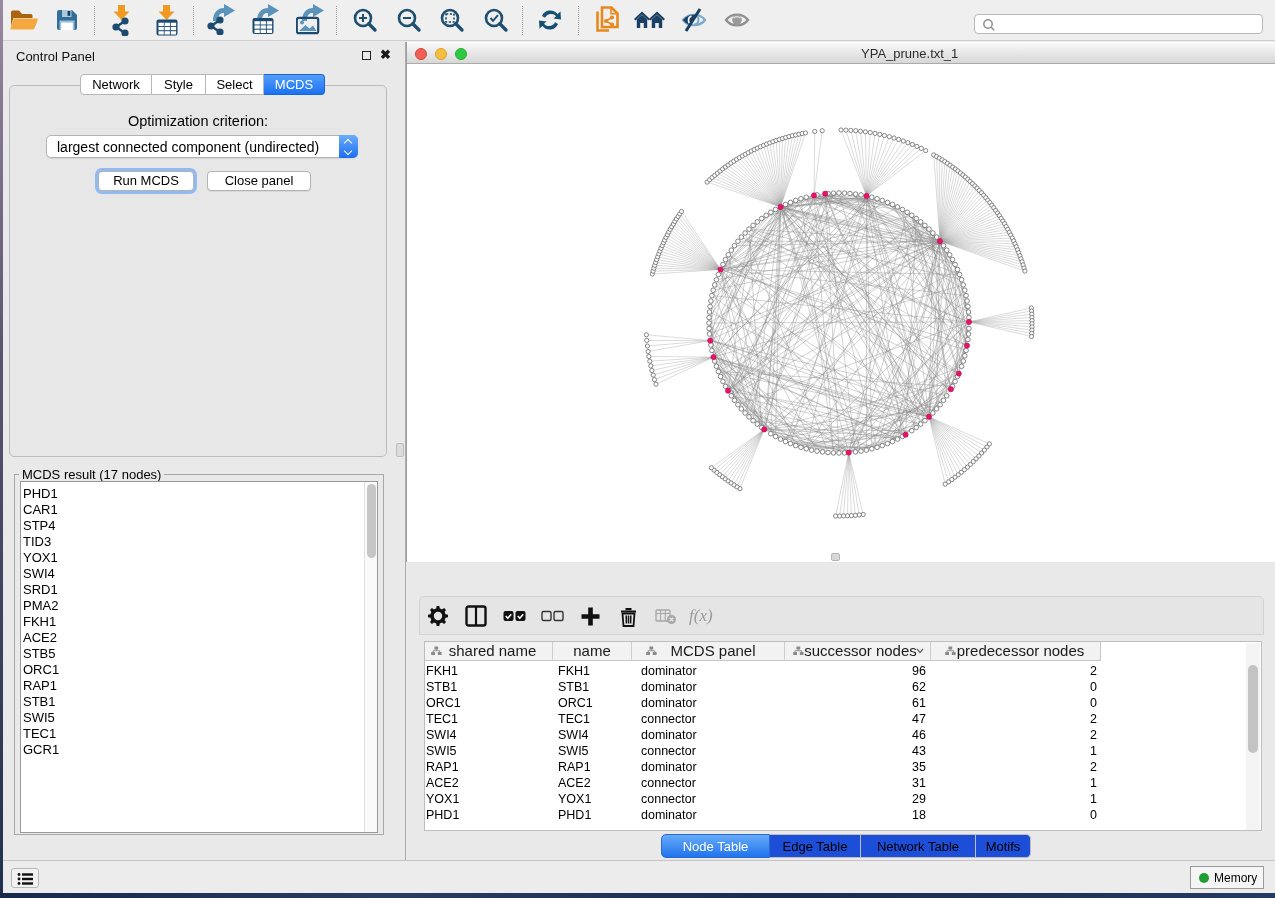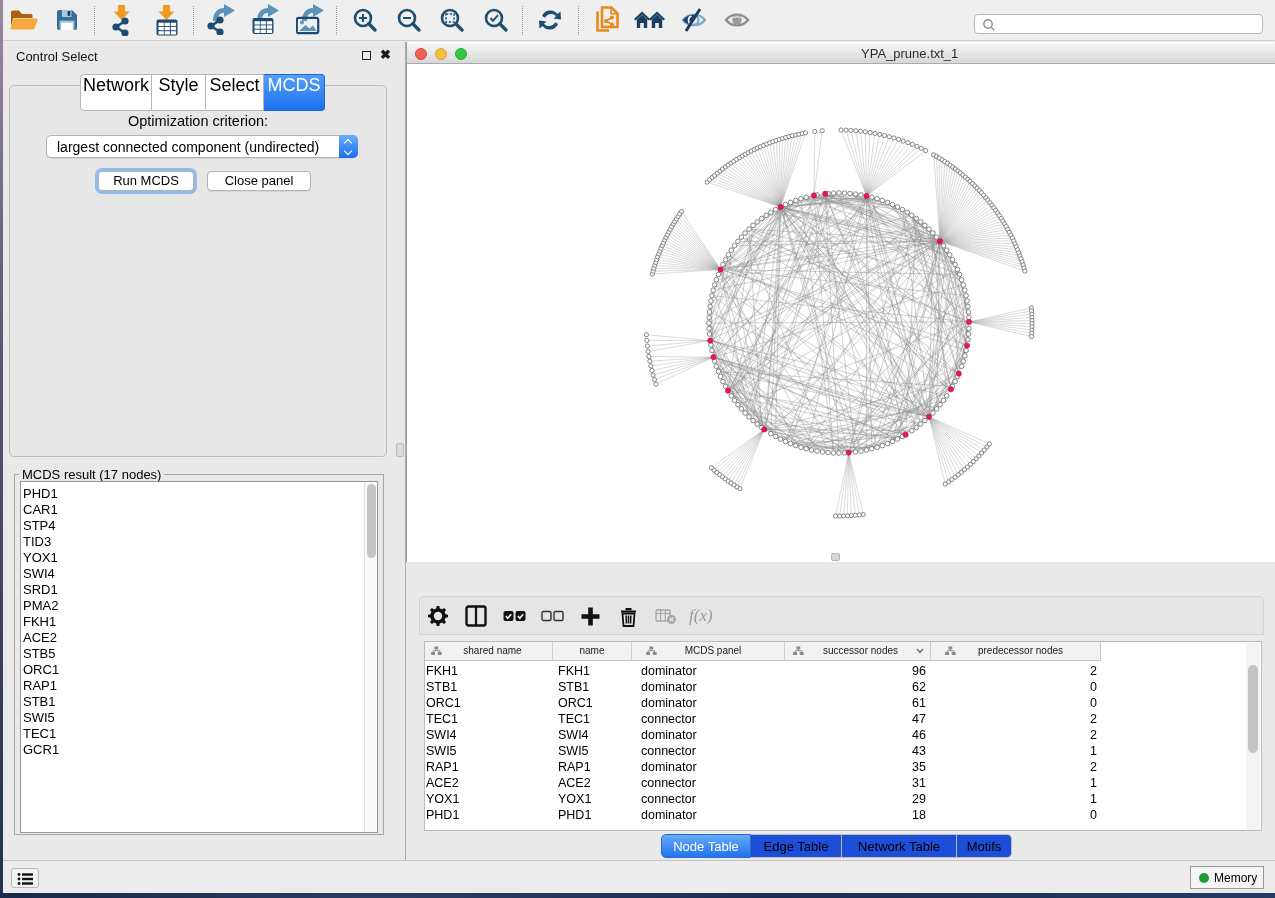--- a/index.html
+++ b/index.html
@@ -13,21 +13,21 @@
 
 #lstrip { left:0; top:0; width:3px; height:893px; background:linear-gradient(#9a88a0, #5a5470 40%, #22304e); }
 #bstrip { left:0; top:893px; width:1275px; height:5px; background:linear-gradient(90deg,#16294a,#2a3c60 30%,#1b2d50 60%,#243a5e); }
 
 #cp { left:3px; top:42px; width:390px; height:818px; background:#e9e9e9; }
 #cp-title { position:absolute; left:13px; top:7px; font-size:13px; color:#111; }
 .wctl-sq { position:absolute; width:9px; height:9px; border:1.5px solid #222; }
 .wctl-x { position:absolute; font-size:13px; font-weight:bold; color:#1a1a1a; }
 
 #tabs { position:absolute; left:77px; top:32px; height:21px; display:flex; z-index:5; }
-.tab { height:37px; background:#fff; border:1px solid #b6b6b6; border-left:none; font-size:18px; color:#000; text-align:center; line-height:20px; }
+.tab { height:21px; background:#fff; border:1px solid #b6b6b6; border-left:none; font-size:13px; color:#000; text-align:center; line-height:20px; }
 .tab.first { border-left:1px solid #b6b6b6; border-radius:4px 0 0 4px; }
 .tab.last { border-radius:0 4px 4px 0; }
 .tab.sel { background:linear-gradient(#559ef8,#1a72f2); color:#fff; border-color:#1a66d8; }
 
 #innerpanel { position:absolute; left:6px; top:43px; width:378px; height:372px; border:1px solid #bcbcbc; border-radius:5px; background:#e7e7e7; }
 #optlabel { position:absolute; left:0; top:27px; width:100%; text-align:center; font-size:14.5px; color:#000; }
 #combo { position:absolute; left:36px; top:49px; width:312px; height:23px; background:#fff; border:1px solid #b3b3b3; border-radius:5px; box-shadow:0 1px 1px rgba(0,0,0,0.08); }
 #combo .txt { position:absolute; left:10px; top:3px; font-size:14px; color:#000; }
 #combo .step { position:absolute; right:-1px; top:-1px; width:19px; height:23px; border-radius:0 5px 5px 0; background:linear-gradient(#6aaefb,#1c6ef0); }
 #combo .step:before { content:""; position:absolute; left:6px; top:4.5px; width:5px; height:5px; border-left:1.6px solid #fff; border-top:1.6px solid #fff; transform:rotate(45deg); }
@@ -49,21 +49,21 @@
 
 #vsplit { left:405px; top:42px; width:1px; height:818px; background:#ababab; }
 #vsplit-h { left:396px; top:443px; width:8px; height:14px; background:#dcdcdc; border:1px solid #bdbdbd; border-radius:2px; }
 #hsplit-h { left:831px; top:553px; width:9px; height:8px; background:#d7d7d7; border:1px solid #b5b5b5; border-radius:2px; }
 
 #tp { left:406px; top:563px; width:869px; height:297px; background:#e9e9e9; }
 #tp-title { position:absolute; left:18px; top:6px; font-size:13px; color:#111;margin-top:46px; }
 #tp-toolbar { position:absolute; left:13px; top:33px; width:845px; height:39px; background:#e5e5e5; border:1px solid #d2d2d2; border-radius:5px 5px 0 0; }
 #tp-table { position:absolute; left:18px; top:78px; width:838px; height:190px; background:#fff; border:1px solid #bdbdbd; }
 #thead { position:absolute; left:0; top:0; width:676px; height:19px; background:#f2f2f2; border-bottom:1px solid #c6c6c6; }
-.hcell { position:absolute; top:0; height:19px; border-right:1px solid #cecece; font-size:10px; color:#1a1a1a; text-align:center; line-height:18px; }
+.hcell { position:absolute; top:0; height:19px; border-right:1px solid #cecece; font-size:15px; color:#1a1a1a; text-align:center; line-height:18px; }
 .trow { position:absolute; left:0; width:822px; height:16px; font-size:12.5px; color:#000; }
 .trow span { position:absolute; top:1px; }
 #tp-sb { position:absolute; right:1px; top:1px; width:14px; height:187px; background:#f4f4f4; }
 #tp-thumb { position:absolute; left:2px; top:22px; width:10px; height:88px; background:#c3c3c3; border-radius:5px; }
 
 #btabs { position:absolute; left:255px; top:271px; height:24px; display:flex; }
 .btab { height:24px; background:#1d4ed8; border:1px solid #bdbdbd; border-left:none; font-size:13px; color:#000; text-align:center; line-height:23px; }
 .btab.first { border-left:1px solid #bdbdbd; border-radius:5px 0 0 5px; }
 .btab.last { border-radius:0 5px 5px 0; }
 .btab.sel { background:linear-gradient(#66aaf8,#2173ee); color:#fff; border-color:#2b6ad0; }
@@ -221,21 +221,21 @@
   <div class="tsep" style="left:578px"></div>
   <div id="searchbox">
     <svg width="16" height="16" style="position:absolute;left:6px;top:2px" viewBox="0 0 16 16">
         <circle cx="7" cy="7" r="4.2" fill="none" stroke="#8e8e8e" stroke-width="1.4"></circle>
         <line x1="10.2" y1="10.2" x2="13.2" y2="13.2" stroke="#8e8e8e" stroke-width="1.4"></line>
       </svg>
   </div>
 </div>
 
 <div class="abs" id="cp">
-  <div id="cp-title">Control Select</div>
+  <div id="cp-title">Control Panel</div>
   <div class="wctl-sq" style="left:359px; top:9px;"></div>
   <div class="wctl-x" style="left:377px; top:5px;">✖</div>
   <div id="tabs">
     <div class="tab first" style="width:72px">Network</div>
     <div class="tab" style="width:54px">Style</div>
     <div class="tab" style="width:58px">Select</div>
     <div class="tab sel last" style="width:61px">MCDS</div>
   </div>
   <div id="innerpanel">
     <div id="combo">
@@ -1282,21 +1282,21 @@
         <span style="left:133px">PHD1</span>
         <span style="left:216px">dominator</span>
         <span style="left:360px;width:141px;text-align:right">18</span>
         <span style="left:506px;width:166px;text-align:right">0</span>
       </div>
     <div id="tp-sb">
         <div id="tp-thumb"></div>
       </div>
   </div>
   <div id="btabs">
-    <div class="btab sel first" style="width:90px">Node Table</div>
+    <div class="btab sel first" style="width:109px">Node Table</div>
     <div class="btab" style="width:91px">Edge Table</div>
     <div class="btab" style="width:115px">Network Table</div>
     <div class="btab last" style="width:55px">Motifs</div>
   </div>
 </div>
 
 <div class="abs" id="status">
   <div id="listbtn">
     <svg width="18" height="14" viewBox="0 0 18 14" style="position:absolute;left:5px;top:3px">
       <circle cx="2" cy="2.5" r="1.4" fill="#111"></circle>

